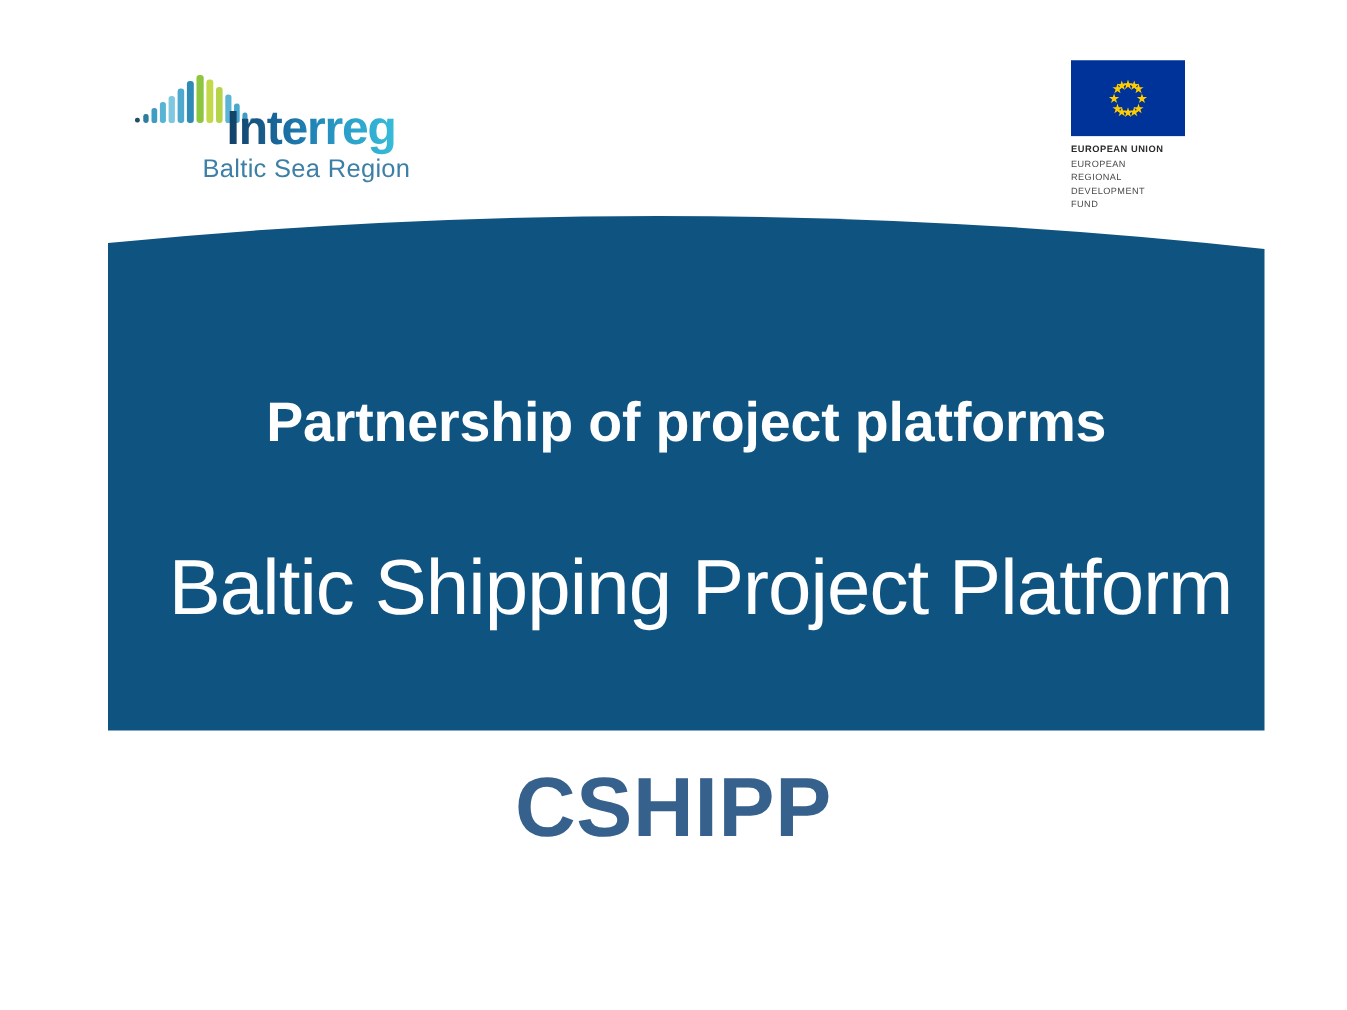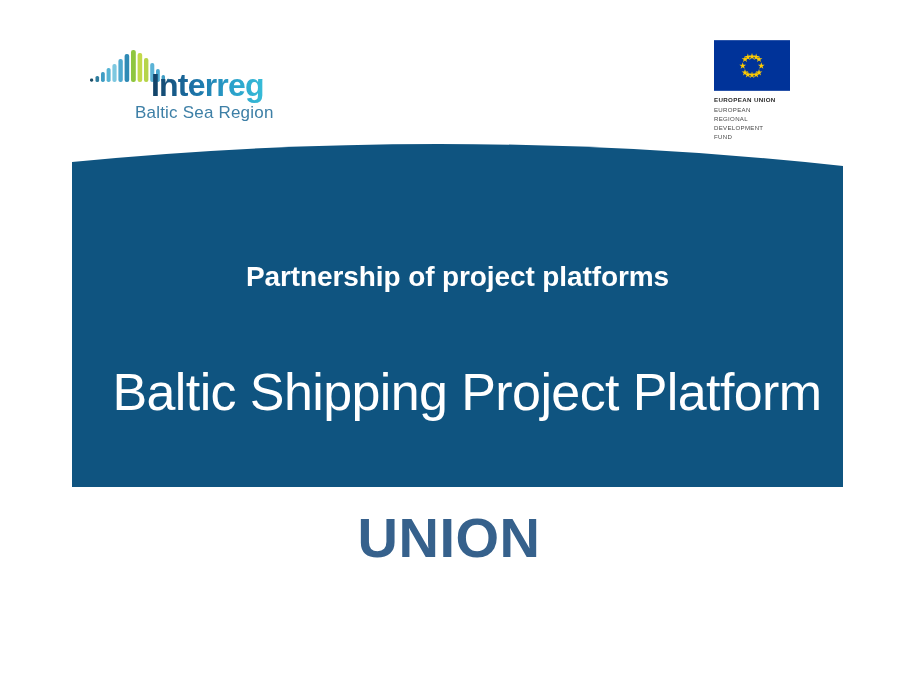--- a/index.html
+++ b/index.html
@@ -87,21 +87,21 @@
     overflow: hidden;
   }
 
   .banner-subtitle {
     position: absolute;
     left: 0;
     top: 131px;
     width: 771px;
     text-align: center;
     color: #ffffff;
-    font-size: 28px;
+    font-size: 37px;
     font-weight: bold;
     letter-spacing: -0.1px;
     white-space: nowrap;
   }
 
   .banner-title {
     position: absolute;
     left: 0;
     top: 232px;
     width: 790px;
@@ -197,15 +197,15 @@
     <svg class="banner-shape" viewBox="0 0 898 360" preserveAspectRatio="none" xmlns="http://www.w3.org/2000/svg">
       <path d="M 72,32 Q 458,-6 843,36 L 843,357 L 72,357 Z" fill="#0f5480"></path>
     </svg>
   </div>
 
   <div class="banner-text-layer">
     <div class="banner-subtitle">Partnership of project platforms</div>
     <div class="banner-title">Baltic Shipping Project Platform</div>
   </div>
 
-  <div class="acronym">UNION</div>
+  <div class="acronym">CSHIPP</div>
 
 </div>
 
 </body></html>

